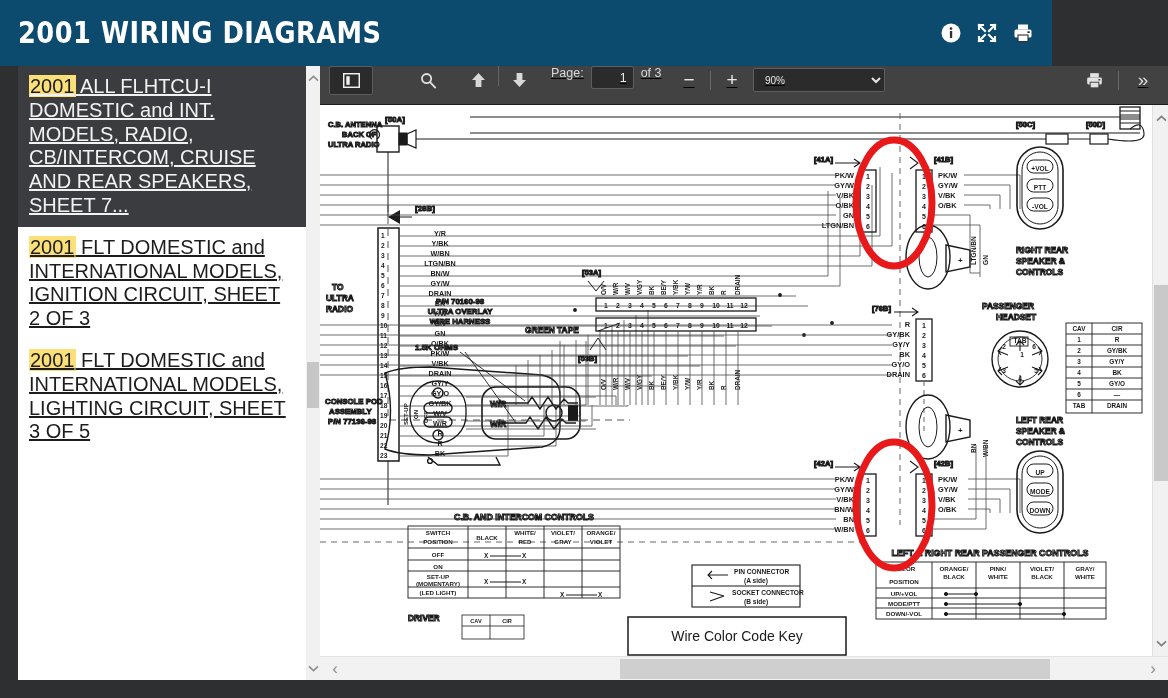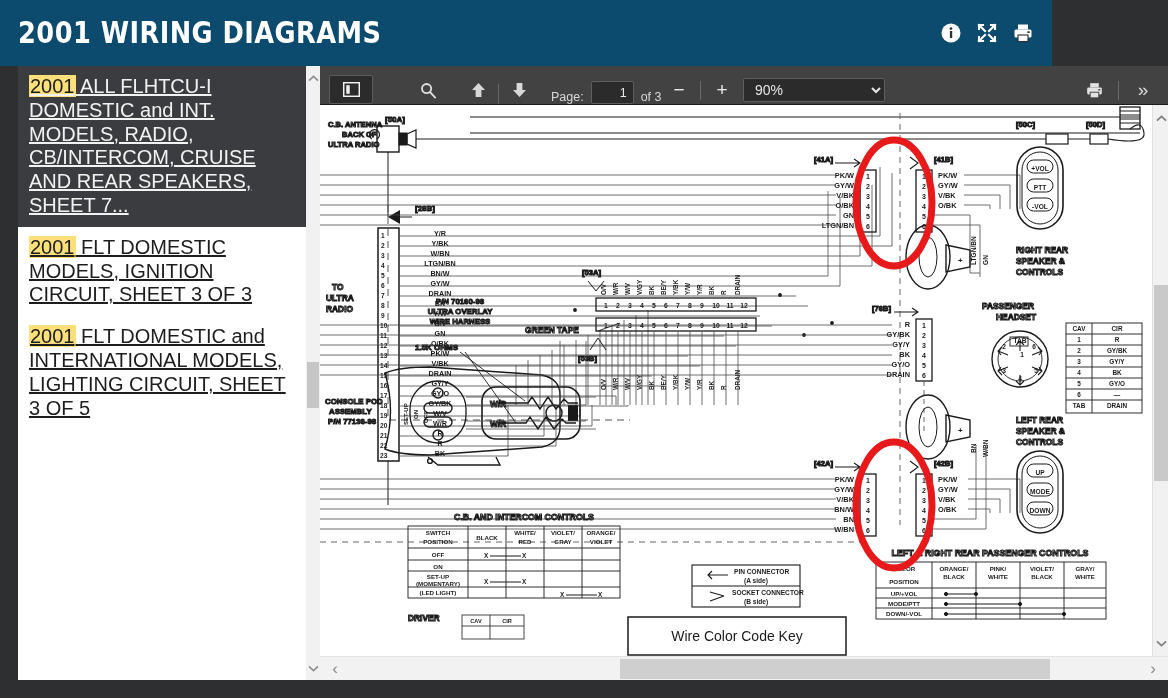--- a/index.html
+++ b/index.html
@@ -61,21 +61,21 @@
   
   #pdf-viewer {
     position: absolute; left: 320px; top: 66px; width: 848px; height: 614px;
     background: #ffffff;
   }
   
   #pdf-toolbar {
     position: absolute; left: 0; top: 0; width: 848px; height: 39px;
     background: #424242;
     border-bottom: 1px solid #1b1b1b;
-    display: flex; align-items: flex-end;
+    display: flex; align-items: flex-start; text-decoration: underline;
   }
   #pdf-toolbar .tb-btn {
     display:flex; align-items:center; justify-content:center;
     height: 28px; min-width: 26px; cursor: pointer; color:#e8e8e8;
   }
   #sidebar-toggle-button {
     width: 44px; height: 29px; margin-left: 9px;
     background: #2b2b2b; border: 1px solid #5b5b5b; border-radius: 2px;
     display:flex; align-items:center; justify-content:center; cursor:pointer;
   }
@@ -84,23 +84,23 @@
     font-size: 12.5px; color:#d8d8d8; user-select:none;
   }
   #page-number-input {
     width: 43px; height: 23px; margin: 0 7px;
     background: #2b2b2b; border: 1px solid #5e5e5e; border-radius: 2px;
     color: #e9e9e9; font-size: 12.5px; text-align: right;
     padding-right: 6px; font-family: "Liberation Sans", sans-serif;
   }
   #zoom-out-button, #zoom-in-button { font-size: 19px; color:#dcdcdc; width:26px; }
   #zoom-select {
-    width: 142px; height: 24px; margin-left: 8px;
+    width: 132px; height: 24px; margin-left: 8px;
     background:#2b2b2b; color:#e6e6e6; border:1px solid #5e5e5e; border-radius:2px;
-    font-size: 14px; padding-left: 7px;
+    font-size: 10px; padding-left: 7px;
     font-family: "Liberation Sans", sans-serif;
   }
   #toolbar-right { margin-left:auto; display:flex; align-items:center; padding-right: 12px; }
 
   
   #pdf-canvas-area {
     position:absolute; left:0; top:39px; width: 848px; height: 575px;
     background:#ffffff; overflow:hidden;
   }
   
@@ -160,21 +160,21 @@
           <rect x="6" y="13" width="10" height="6.5" fill="#fff" stroke="#2d2f31" stroke-width="1.1"></rect>
           <rect x="15.4" y="9.3" width="2.3" height="1.7" fill="#2d2f31"></rect>
         </svg>
     </span>
   </div>
 </div>
 
 <div id="results-sidebar">
   <div id="results-list">
       <div class="result-item selected"><span class="hl">2001</span><span> ALL FLHTCU-I DOMESTIC and INT. MODELS, RADIO, CB/INTERCOM, CRUISE AND REAR SPEAKERS, SHEET 7...</span></div>
-      <div class="result-item"><span class="hl">2001</span><span> FLT DOMESTIC MODELS, IGNITION CIRCUIT, SHEET 3 OF 3</span></div>
+      <div class="result-item"><span class="hl">2001</span><span> FLT DOMESTIC and INTERNATIONAL MODELS, IGNITION CIRCUIT, SHEET 2 OF 3</span></div>
       <div class="result-item"><span class="hl">2001</span><span> FLT DOMESTIC and INTERNATIONAL MODELS, LIGHTING CIRCUIT, SHEET 3 OF 5</span></div>
     </div>
   <div id="sidebar-scrollbar">
     <div id="sidebar-scroll-up">
       <svg class="chev" viewBox="0 0 11 7" fill="none" stroke="#8d8d8d" stroke-width="1.6">
           <path d="M1 5.6 L5.5 1.4 L10 5.6"></path>
         </svg>
     </div>
     <div id="sidebar-scroll-thumb"></div>
     <div id="sidebar-scroll-down">

